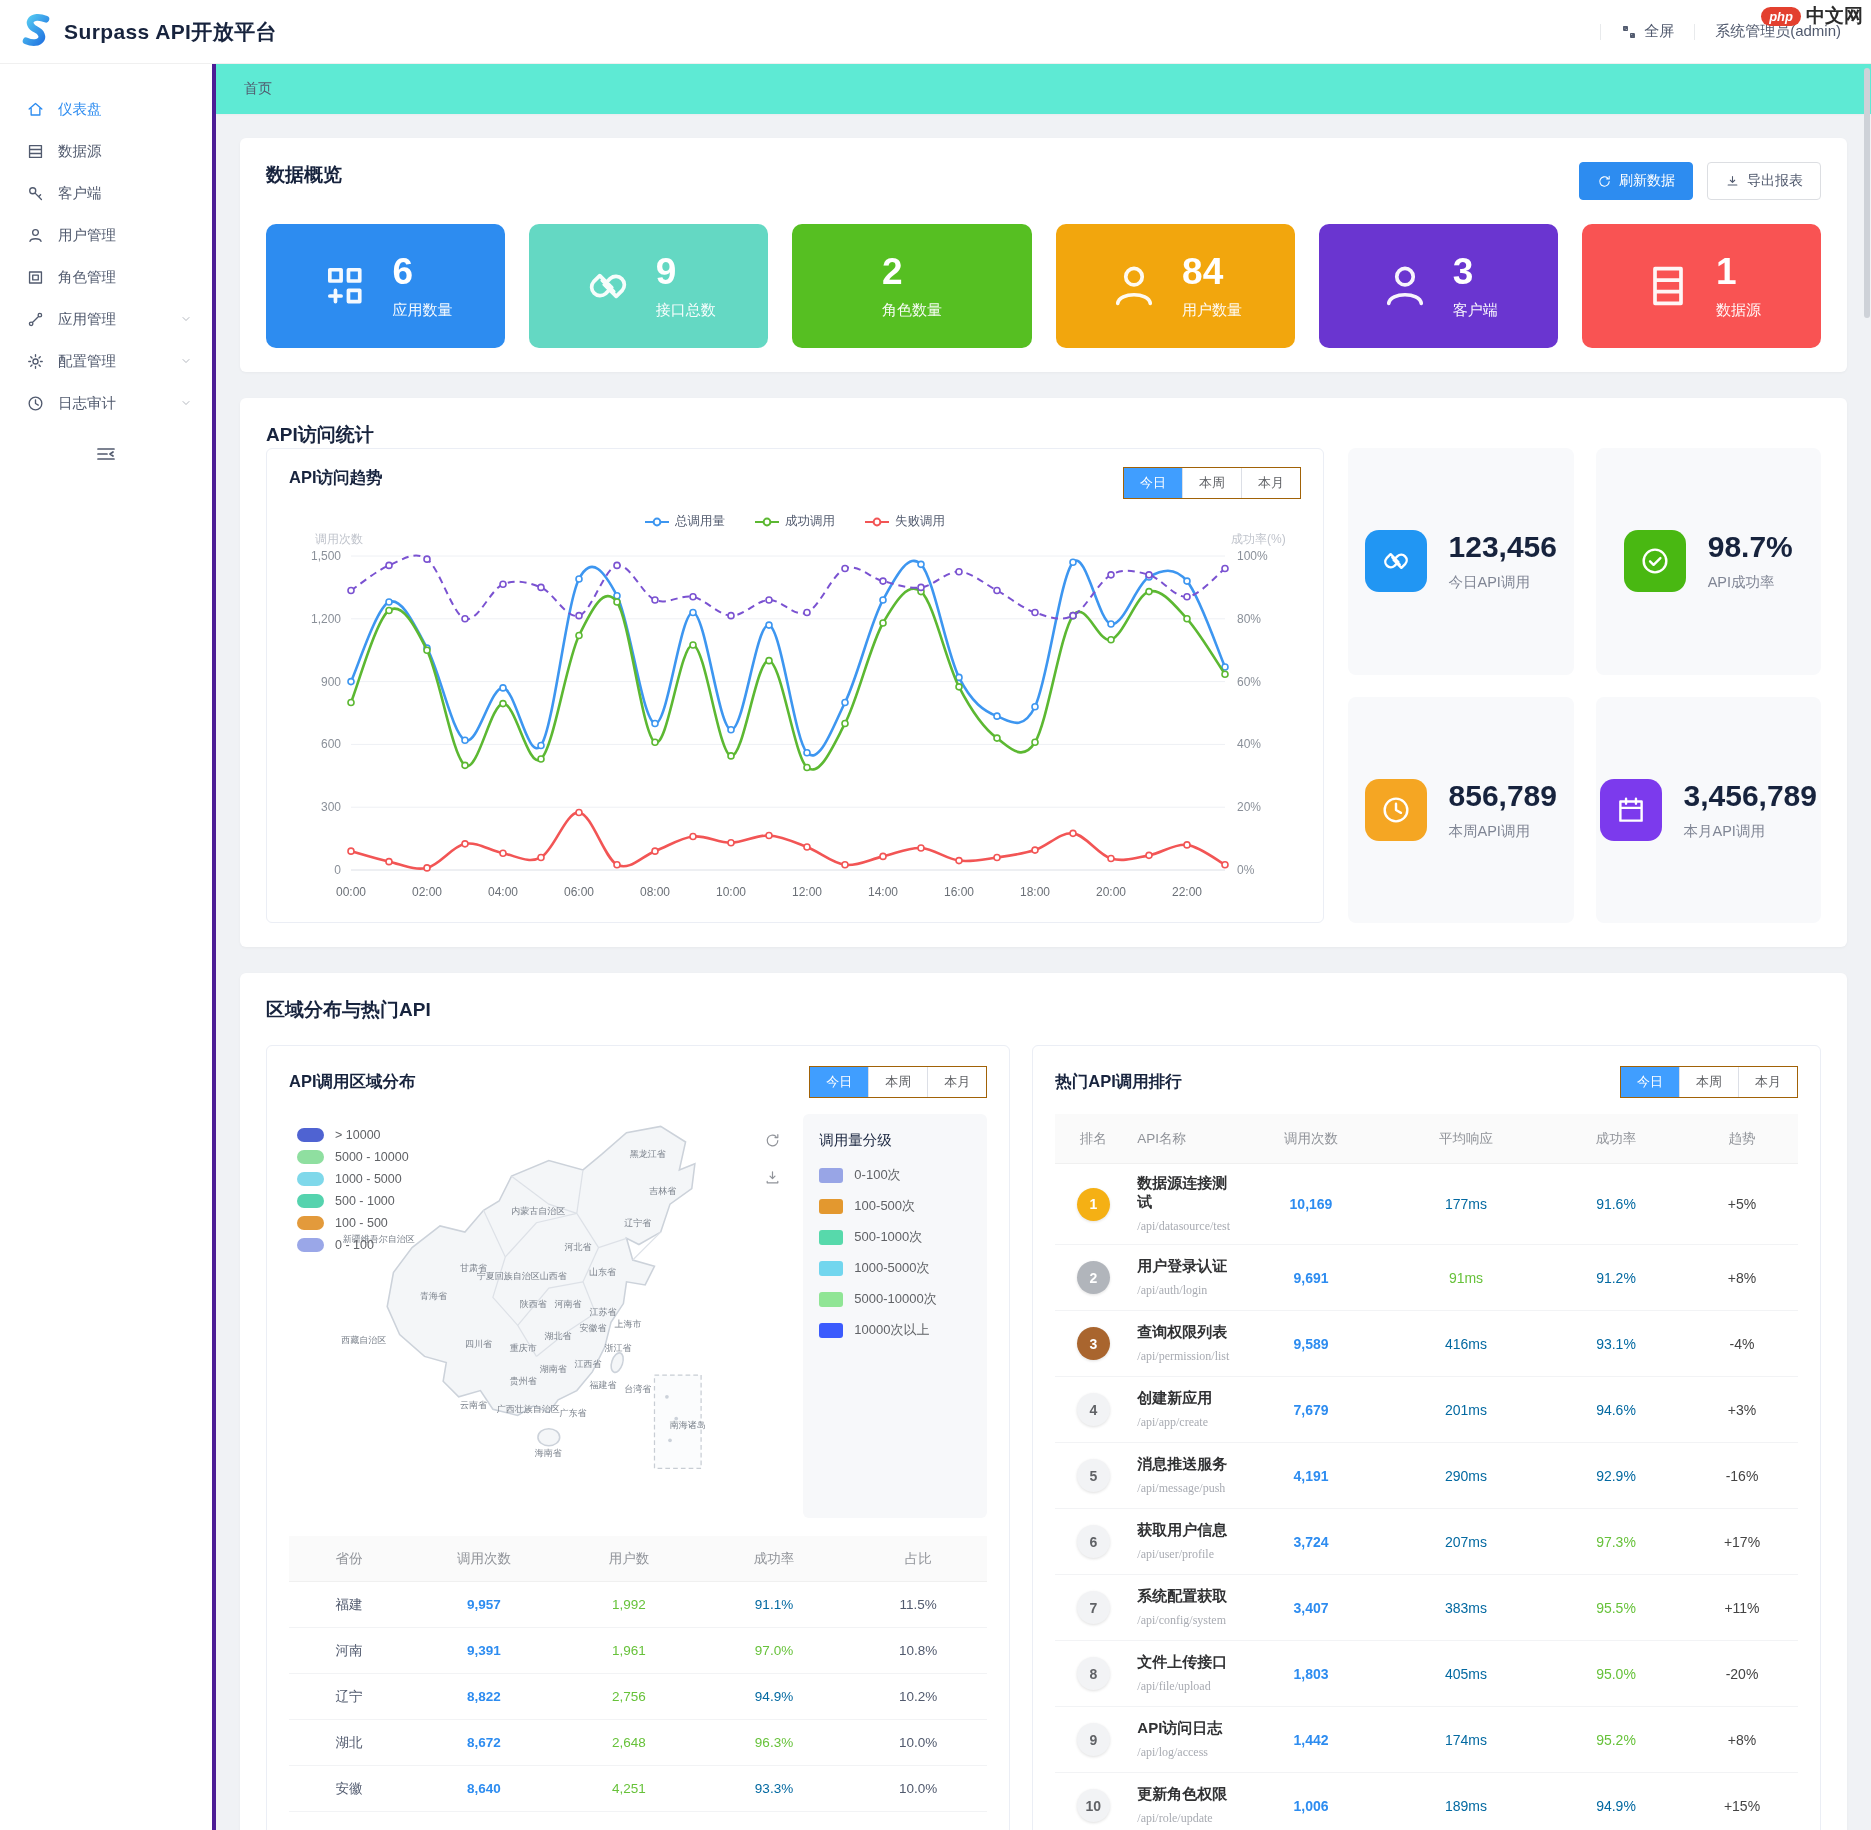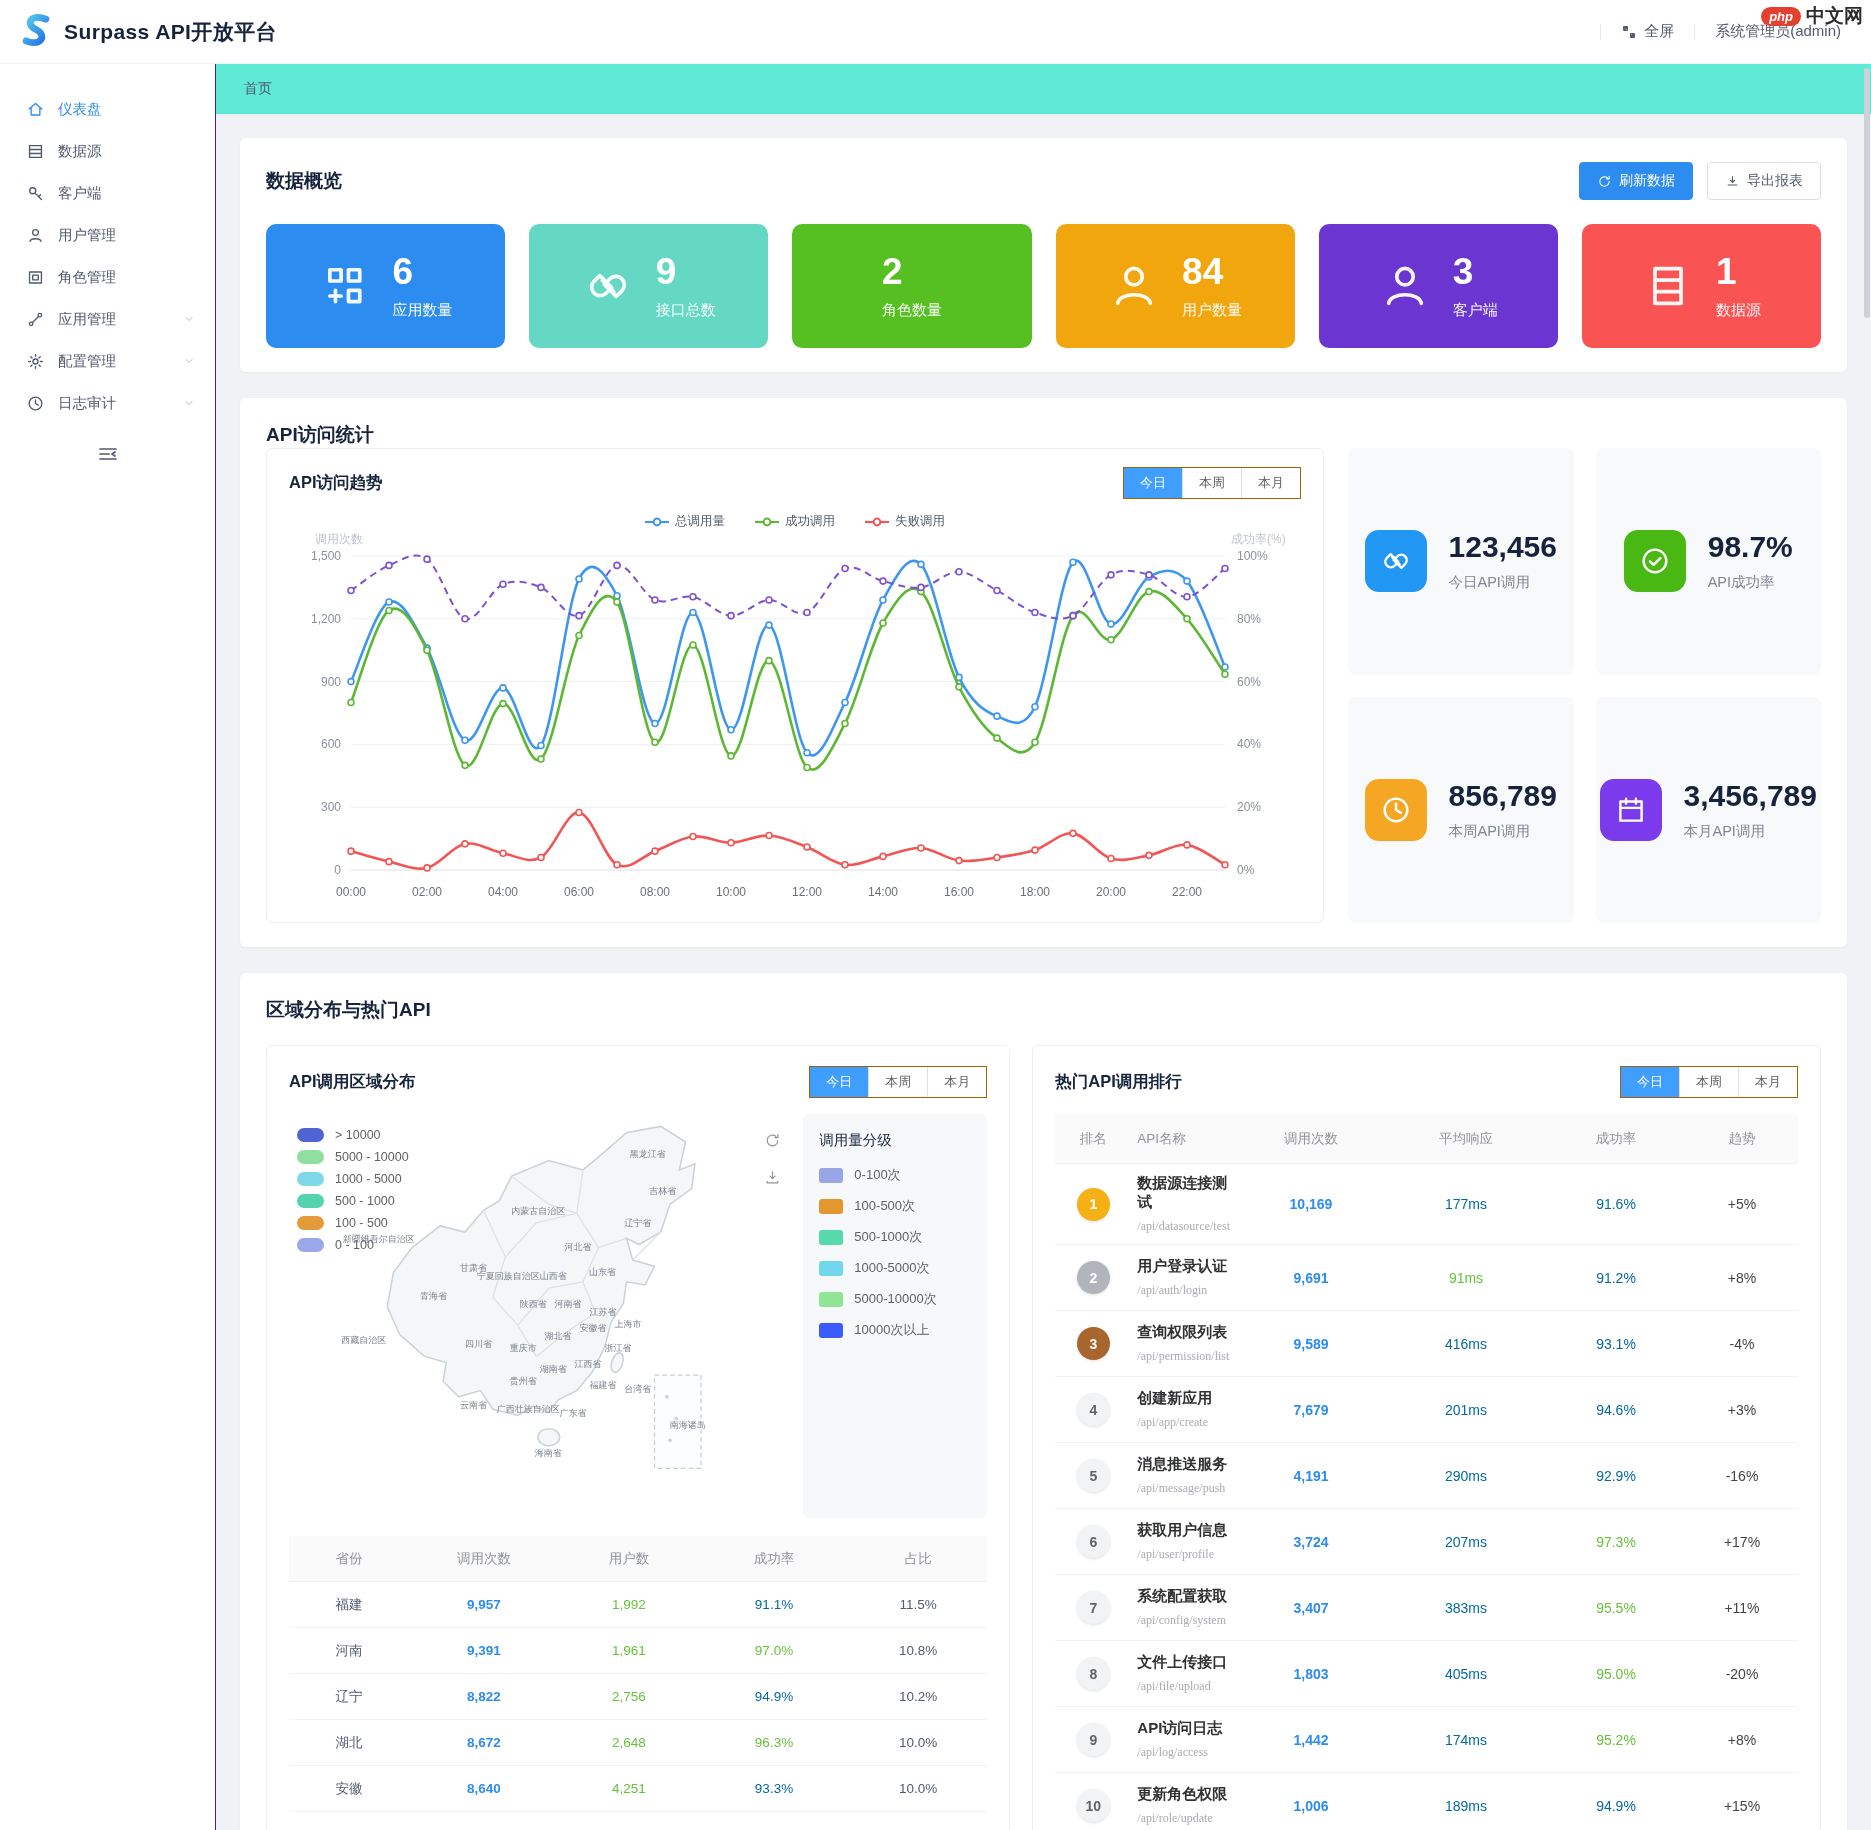--- a/index.html
+++ b/index.html
@@ -11,32 +11,32 @@
 .logo-wrap{display:flex;align-items:center;gap:10px;cursor:pointer}
 .logo-title{font-size:21px;font-weight:700;color:#17233d;letter-spacing:.4px}
 .header-right{margin-left:auto;display:flex;align-items:center;gap:20px;color:#515a6e;font-size:15px}
 .h-divider{width:1px;height:16px;background:#e8eaec}
 .fullscreen{display:flex;align-items:center;gap:7px;cursor:pointer}
 .fullscreen .fs-icn{width:16px;height:16px}
 .user{cursor:pointer}
 .watermark{position:absolute;top:3px;right:8px;display:flex;align-items:center;gap:5px;font-size:19px;font-weight:700;color:#2b2b2b;z-index:30}
 .wm-badge{background:#e3402f;color:#fff;border-radius:12px;padding:2px 8px;font-size:13px;font-style:italic;font-weight:700}
 
-.sidebar{position:absolute;top:64px;left:0;bottom:0;width:216px;background:#fff;border-right:1px solid #4c1d95;padding-top:24px;z-index:5}
+.sidebar{position:absolute;top:64px;left:0;bottom:0;width:216px;background:#fff;border-right:4px solid #4c1d95;padding-top:24px;z-index:5}
 .side-item{display:flex;align-items:center;gap:13px;height:42px;padding:0 20px 0 26px;font-size:14.5px;color:#515a6e;cursor:pointer}
 .side-item .s-icn{width:19px;height:19px;flex:0 0 auto}
 .side-item.active{color:#2d8cf0}
 .side-chevron{margin-left:auto;width:12px;height:12px;color:#a7abb3}
 .collapse-btn{margin:18px auto 0;width:24px;height:24px;color:#515a6e;cursor:pointer}
 
 .main{position:absolute;left:216px;top:64px;right:0;bottom:0}
 .breadcrumb-bar{height:50px;background:#5eead4;display:flex;align-items:center;padding:0 28px;font-size:14px;color:#515a6e;box-shadow:0 1px 2px rgba(0,0,0,.03)}
 .content{padding:24px 24px 28px;display:flex;flex-direction:column;gap:26px}
 .card{background:#fff;border-radius:6px;padding:24px 26px;box-shadow:0 1px 3px rgba(0,0,0,.04)}
-.card-head{display:flex;align-items:center}
+.card-head{display:flex;align-items:flex-start}
 .card-title{font-size:19px;font-weight:700;color:#17233d}
 .head-actions{margin-left:auto;display:flex;gap:14px}
 .btn{display:inline-flex;align-items:center;gap:7px;font-size:14px;border-radius:4px;padding:9px 17px;cursor:pointer}
 .btn .b-icn{width:15px;height:15px}
 .btn-primary{background:#2d8cf0;color:#fff;border:1px solid #2d8cf0}
 .btn-plain{background:#fff;color:#515a6e;border:1px solid #dcdee2}
 
 .stat-row{display:flex;gap:24px;margin-top:24px}
 .stat-card{flex:1;height:124px;border-radius:10px;color:#fff;display:flex;align-items:center;justify-content:center;gap:22px}
 .stat-icn{width:52px;height:52px;opacity:.95}

